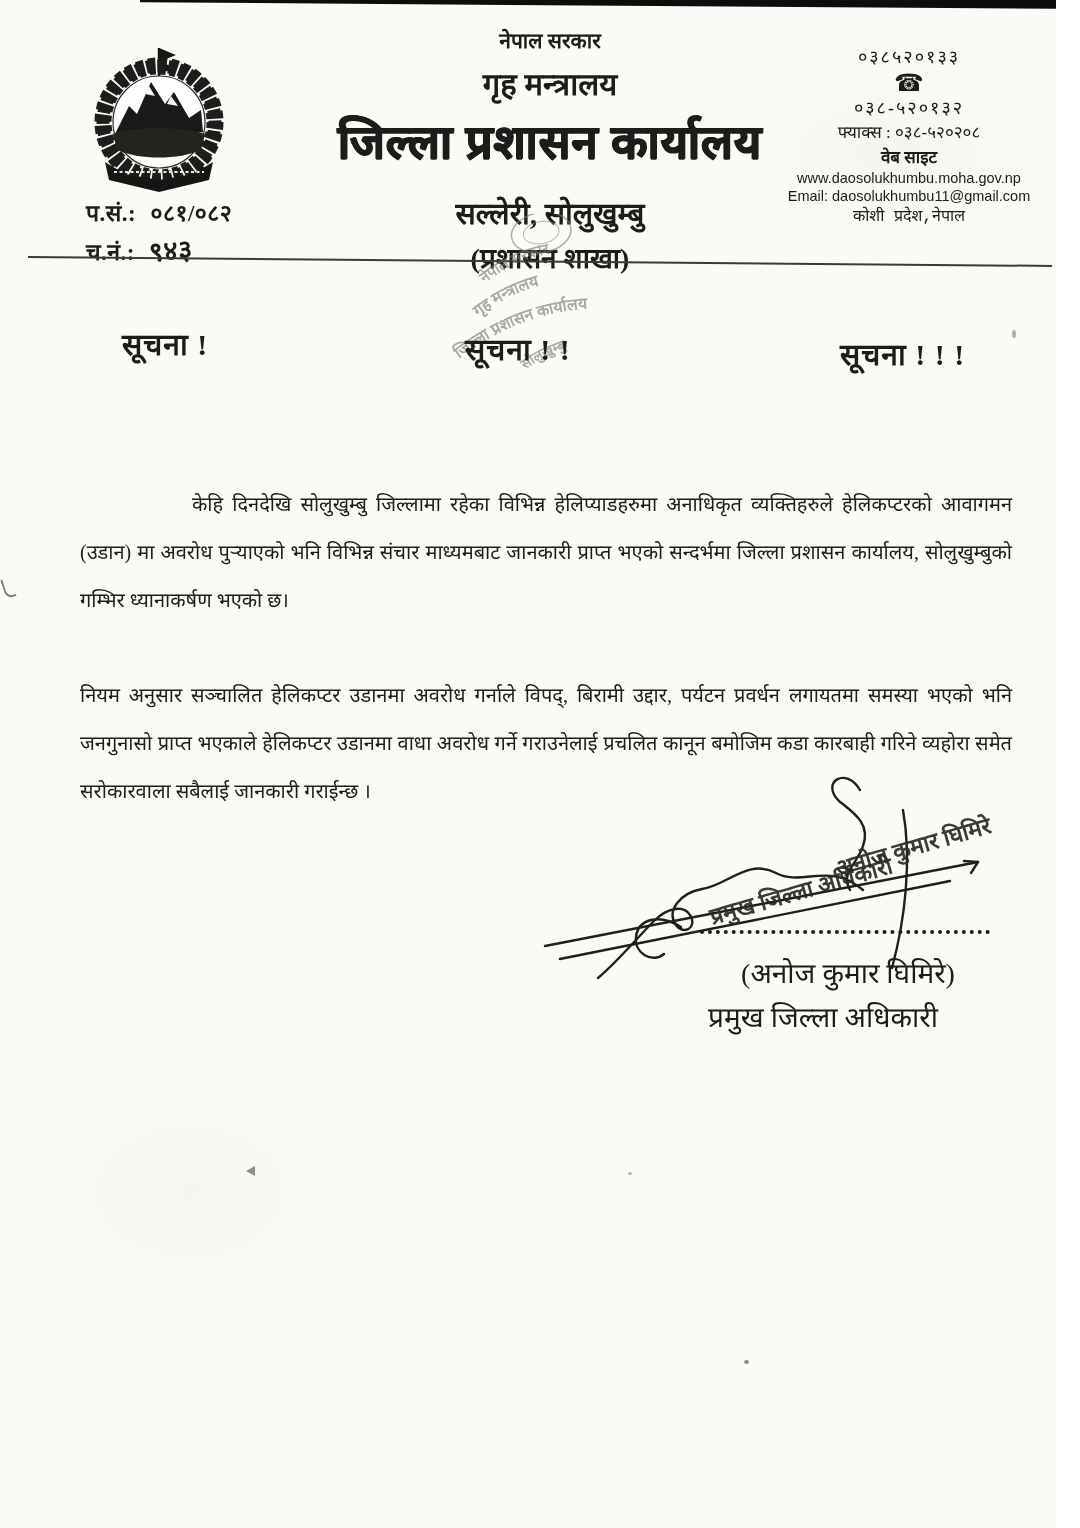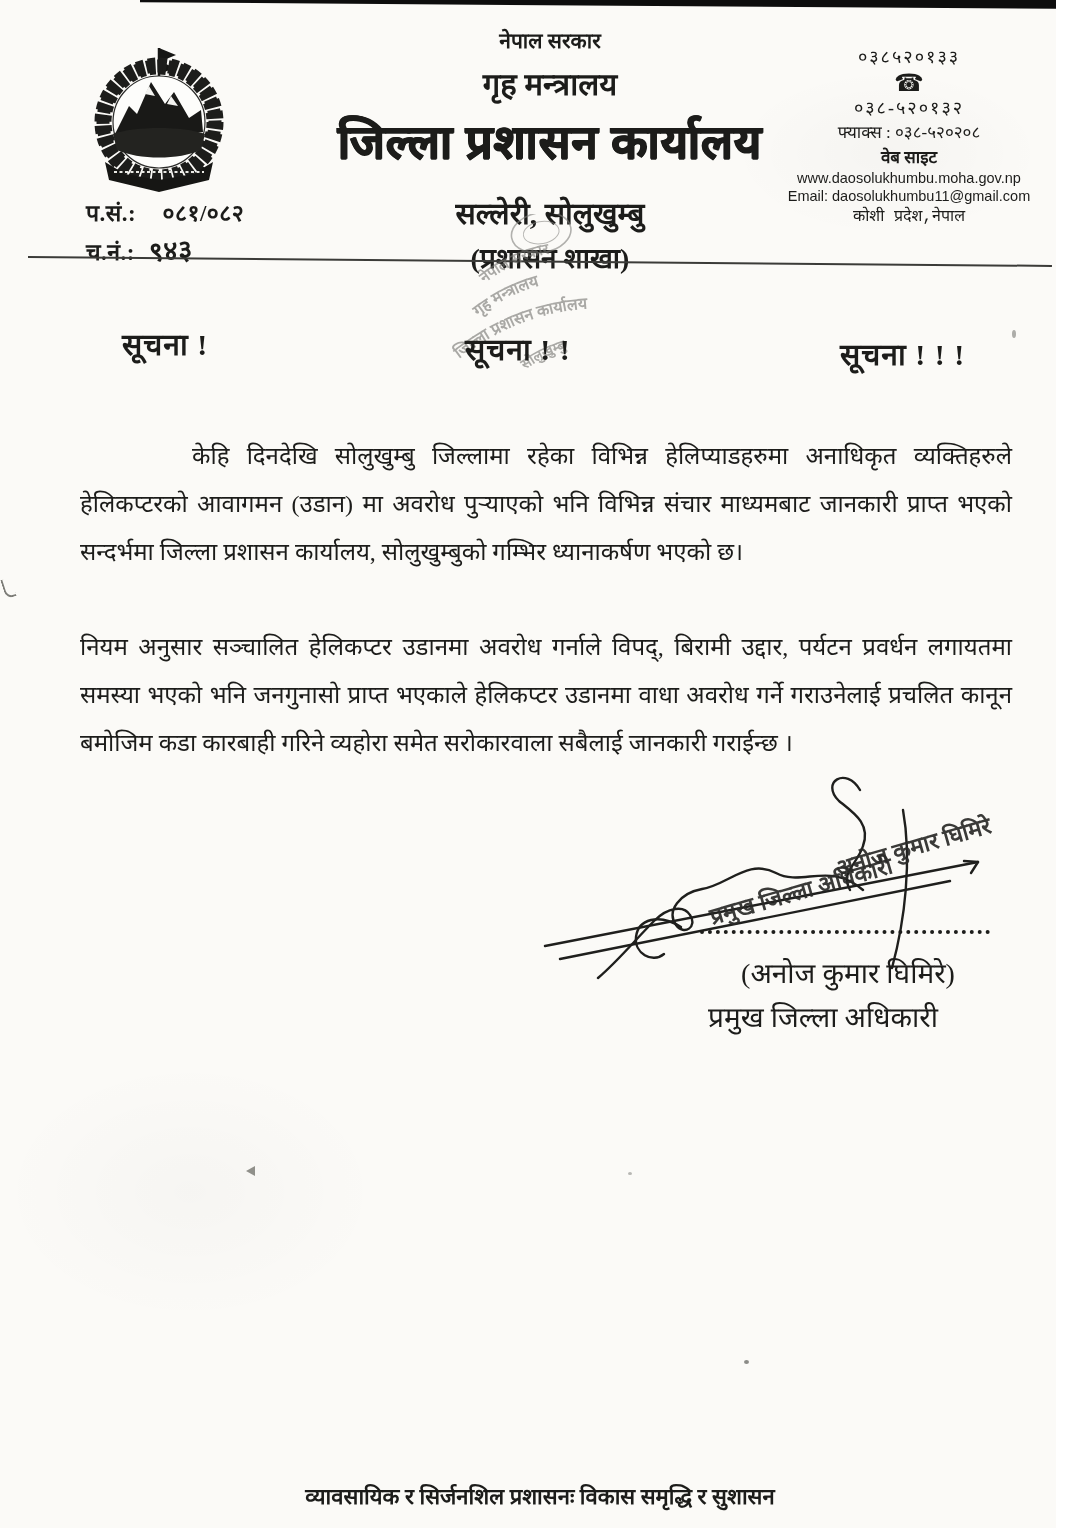--- a/index.html
+++ b/index.html
@@ -38,21 +38,21 @@
   .refline{left:86px;font-size:23px;font-weight:600;letter-spacing:0.5px;}
   .hand{display:inline-block;font-size:27px;font-weight:bold;transform:rotate(-4deg);margin-left:8px;}
   
   .sepline{left:28px;top:256px;width:1024px;height:2px;background:#3b3b38;
     transform:rotate(0.5deg);transform-origin:left center;}
   
   .seal{left:415px;top:214px;opacity:0.6;}
   
   .notice{font-size:30px;font-weight:bold;letter-spacing:1px;}
   
-  .bodytext{left:80px;top:432px;width:932px;font-size:24px;line-height:48px;
+  .bodytext{left:80px;top:480px;width:932px;font-size:20px;line-height:48px;
     text-align:justify;}
   .bodytext p{margin:0;}
   .bodytext .p1{text-indent:112px;}
   .bodytext .p2{margin-top:47px;}
   
   .dateline{left:84px;top:898px;font-size:28px;font-weight:600;letter-spacing:0.5px;}
   
   .sig-svg{left:530px;top:768px;}
   .sig-stamp{font-size:23px;font-weight:bold;color:#2a2a28;white-space:nowrap;
     transform:rotate(-16deg);transform-origin:left center;opacity:0.92;}
@@ -104,21 +104,21 @@
     <div class="ph">०३८-५२०१३२</div>
     <div class="fx">फ्याक्स : ०३८-५२०२०८</div>
     <div class="weblabel">वेब साइट</div>
     <div class="latin">www.daosolukhumbu.moha.gov.np</div>
     <div class="latin">Email: daosolukhumbu11@gmail.com</div>
     <div class="prov">कोशी प्रदेश,नेपाल</div>
   </div>
 
   <div class="abs refline" style="top:196px;">
     <span>प.सं.:</span>
-    <span style="margin-left:20px;">०८१/०८२</span>
+    <span style="margin-left:8px;">०८१/०८२</span>
   </div>
   <div class="abs refline" style="top:231px;">
     <span>च.नं.:</span>
     <span class="hand">९४३</span>
   </div>
 
   <div class="abs sepline"></div>
 
   <svg class="abs seal" width="270" height="160" viewBox="0 0 270 160">
     <g transform="rotate(-10 135 80)" fill="#73736f" font-family="Liberation Serif, DejaVu Serif, serif">
@@ -158,21 +158,20 @@
   </svg>
 
   <div class="abs sig-stamp" style="left:836px;top:852px;">अनोज कुमार घिमिरे</div>
   <div class="abs sig-stamp" style="left:710px;top:900px;">प्रमुख जिल्ला अधिकारी</div>
 
   <div class="abs dotline"></div>
 
   <div class="abs sig-name">(अनोज कुमार घिमिरे)</div>
   <div class="abs sig-title">प्रमुख जिल्ला अधिकारी</div>
 
-  <div class="abs footer">व्यावसायिक र सिर्जनशिल प्रशासनः विकास समृद्धि र सुशासन</div>
 
   <div class="abs margin-squiggle"></div>
   <div class="abs arrow-speck"></div>
   <div class="abs speck" style="left:744px;top:1360px;width:5px;height:4px;"></div>
   <div class="abs speck" style="left:628px;top:1172px;width:4px;height:3px;opacity:.6;"></div>
   <div class="abs speck" style="left:1012px;top:330px;width:4px;height:8px;opacity:.7;"></div>
 
 </div>
 
 </body></html>

